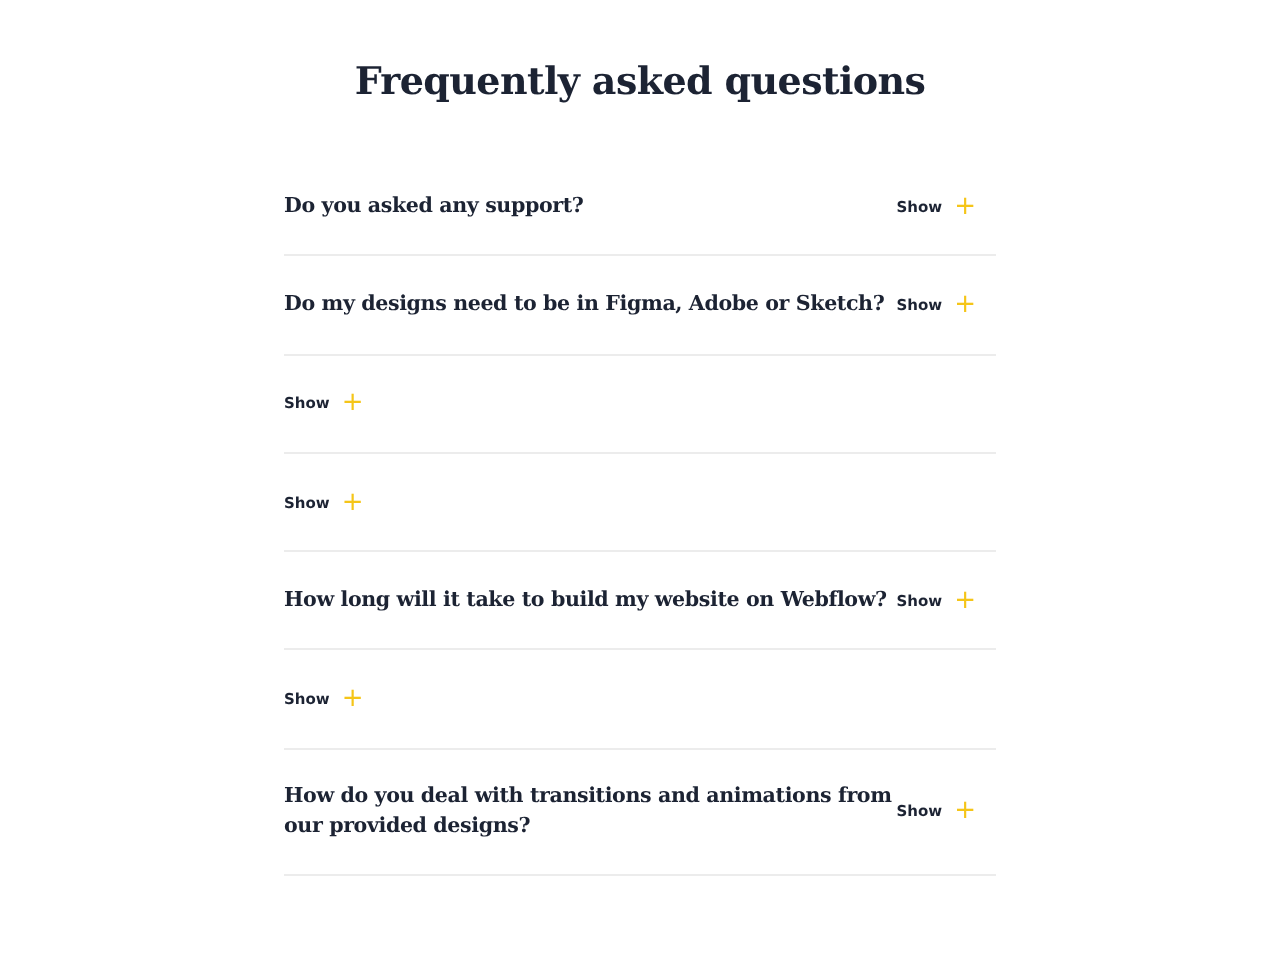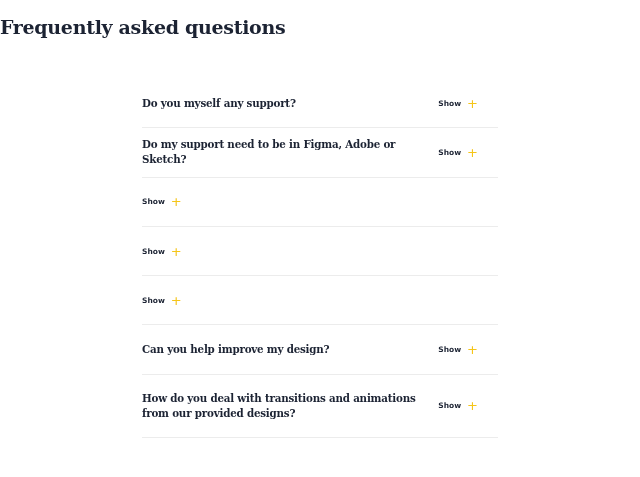--- a/index.html
+++ b/index.html
@@ -1,74 +1,74 @@
 <!DOCTYPE html>
 <html><head>
 <meta charset="utf-8">
 <style>
   html, body { margin: 0; padding: 0; background: #ffffff; }
   body { width: 640px; height: 477px; overflow: hidden; font-family: "Liberation Sans", sans-serif; }
   .title {
-    position: absolute; left: 0; width: 640px; top: 16px; 
+    position: absolute; left: 0; width: 640px; top: 30px; text-align: center;
     font-family: "DejaVu Serif", serif; font-weight: bold; font-size: 19px; color: #1c2333; letter-spacing: -0.3px;
   }
   .faq { position: absolute; left: 142px; width: 356px; top: 79px; }
   .item {
     border-bottom: 1px solid #ececec; display: flex; align-items: center; justify-content: space-between;
     box-sizing: border-box; height: 49.3px; cursor: pointer;
   }
   .item.tall { height: 63px; justify-content: center; }
   .q {
     font-family: "DejaVu Serif", serif; font-weight: bold; font-size: 10.3px; color: #1c2333;
     line-height: 15px; max-width: 315px; letter-spacing: -0.2px;
   }
-  .toggle { display: flex; align-items: center; gap: 6px; margin-right: 20px; }
+  .toggle { display: flex; align-items: center; gap: 6px; margin-right: 10px; }
   .show { font-size: 7.5px; color: #1c2333; font-weight: bold; font-family: "DejaVu Sans", sans-serif; }
   .plus { color: #f5c518; font-size: 13px; line-height: 1; font-family: "DejaVu Sans", sans-serif; }
 </style>
 </head>
 <body>
 
 <h1 class="title" style="margin:0;">Frequently asked questions</h1>
 
 <div class="faq">
   <div class="item">
-    <span class="q">Do you myself any support?</span>
+    <span class="q">Do you asked any support?</span>
     <span class="toggle">
         <span class="show">Show</span>
         <span class="plus">+</span>
       </span>
   </div>
   <div class="item">
-    <span class="q">Do my support need to be in Figma, Adobe or Sketch?</span>
+    <span class="q">Do my designs need to be in Figma, Adobe or Sketch?</span>
     <span class="toggle">
         <span class="show">Show</span>
         <span class="plus">+</span>
       </span>
   </div>
   <div class="item">
     <span class="toggle">
         <span class="show">Show</span>
         <span class="plus">+</span>
       </span>
   </div>
   <div class="item">
     <span class="toggle">
         <span class="show">Show</span>
         <span class="plus">+</span>
       </span>
   </div>
   <div class="item">
+    <span class="q">How long will it take to build my website on Webflow?</span>
     <span class="toggle">
         <span class="show">Show</span>
         <span class="plus">+</span>
       </span>
   </div>
   <div class="item">
-    <span class="q">Can you help improve my design?</span>
     <span class="toggle">
         <span class="show">Show</span>
         <span class="plus">+</span>
       </span>
   </div>
   <div class="item tall">
     <span class="q">How do you deal with transitions and animations from our provided designs?</span>
     <span class="toggle">
         <span class="show">Show</span>
         <span class="plus">+</span>

